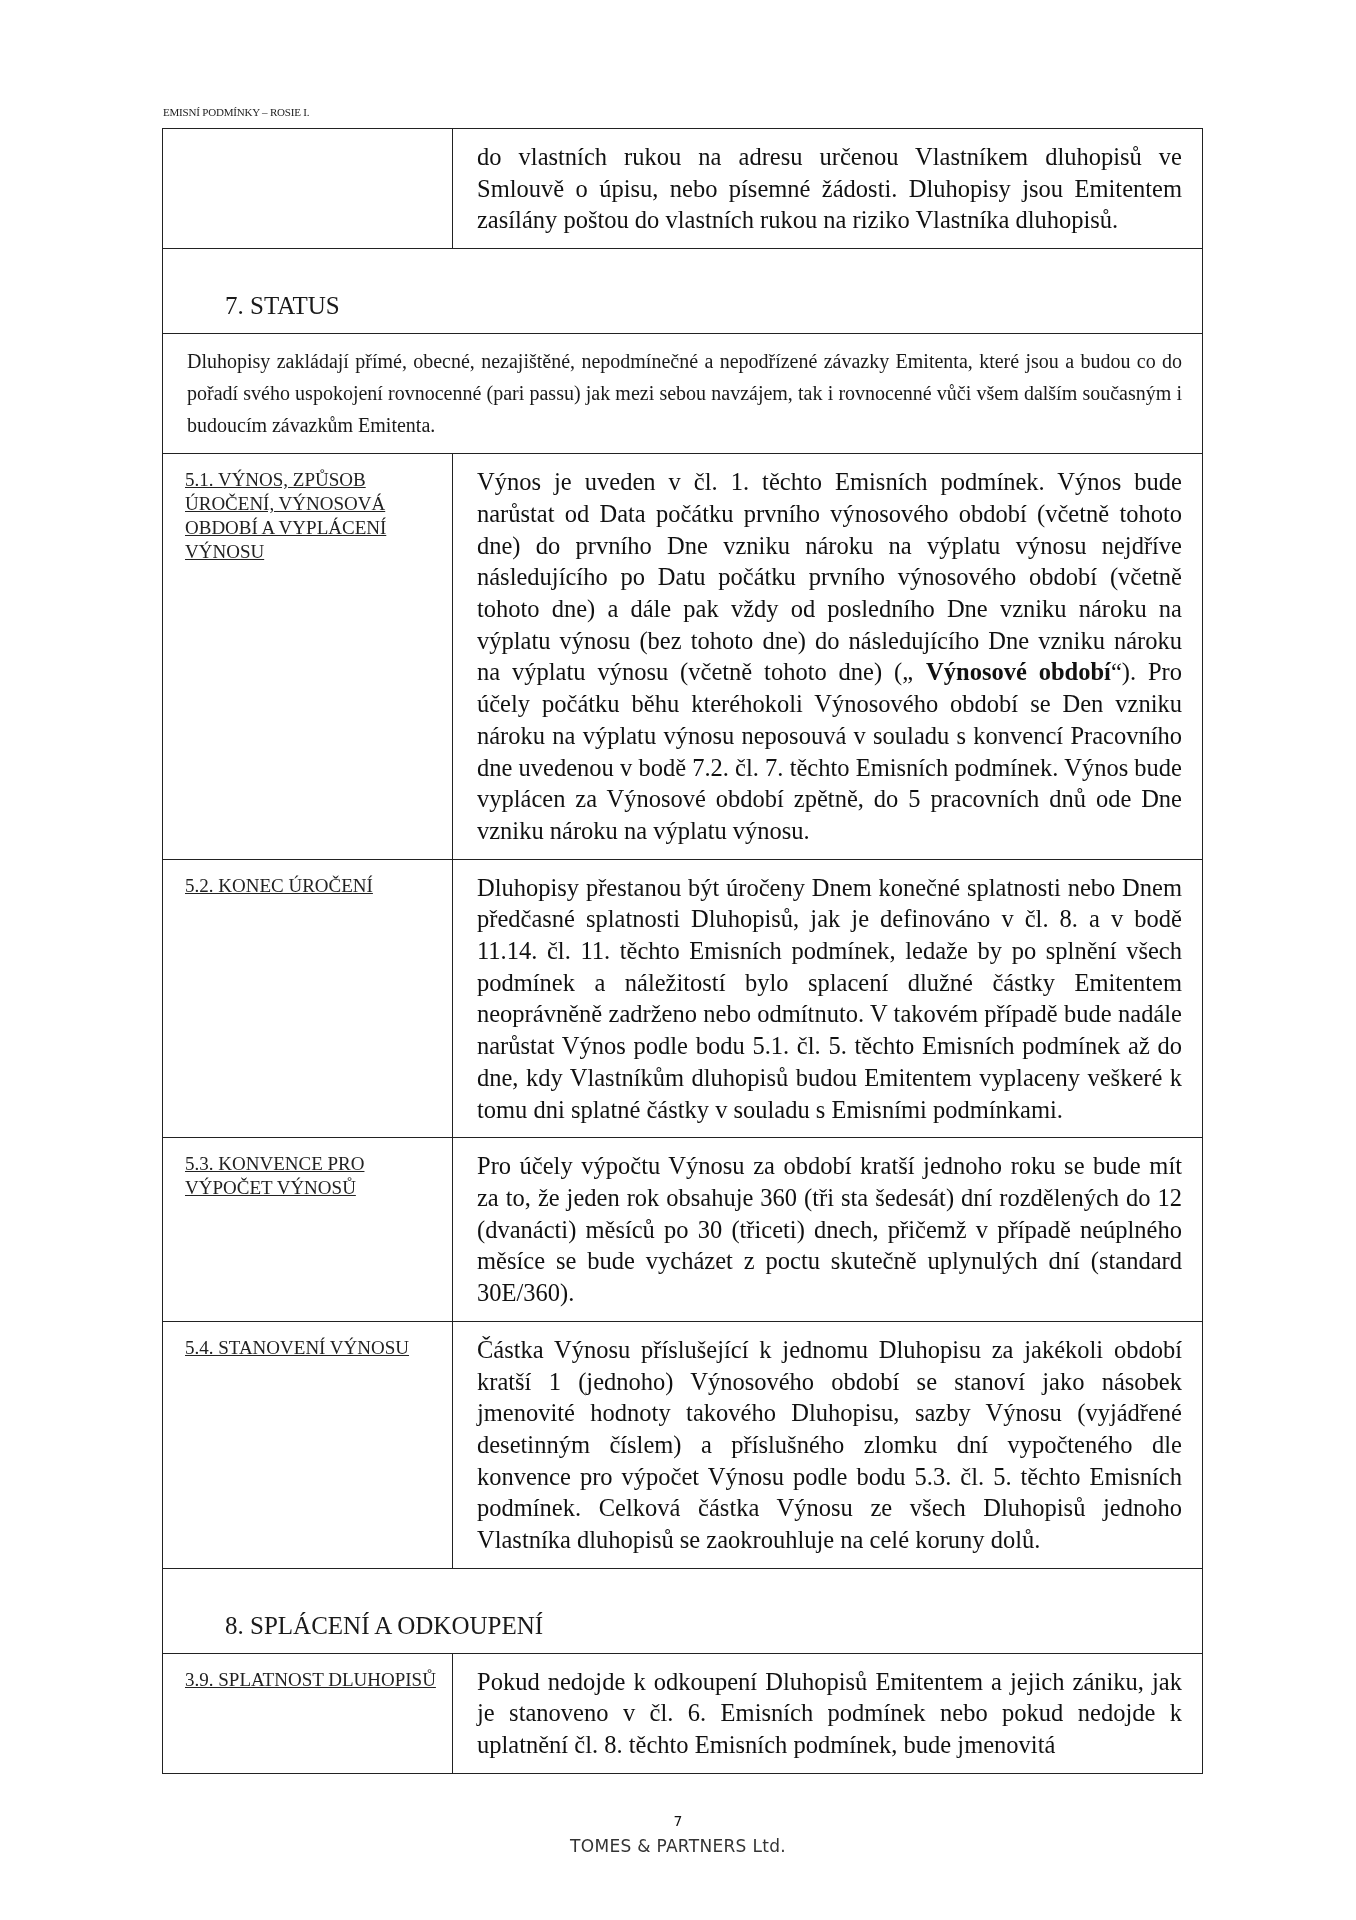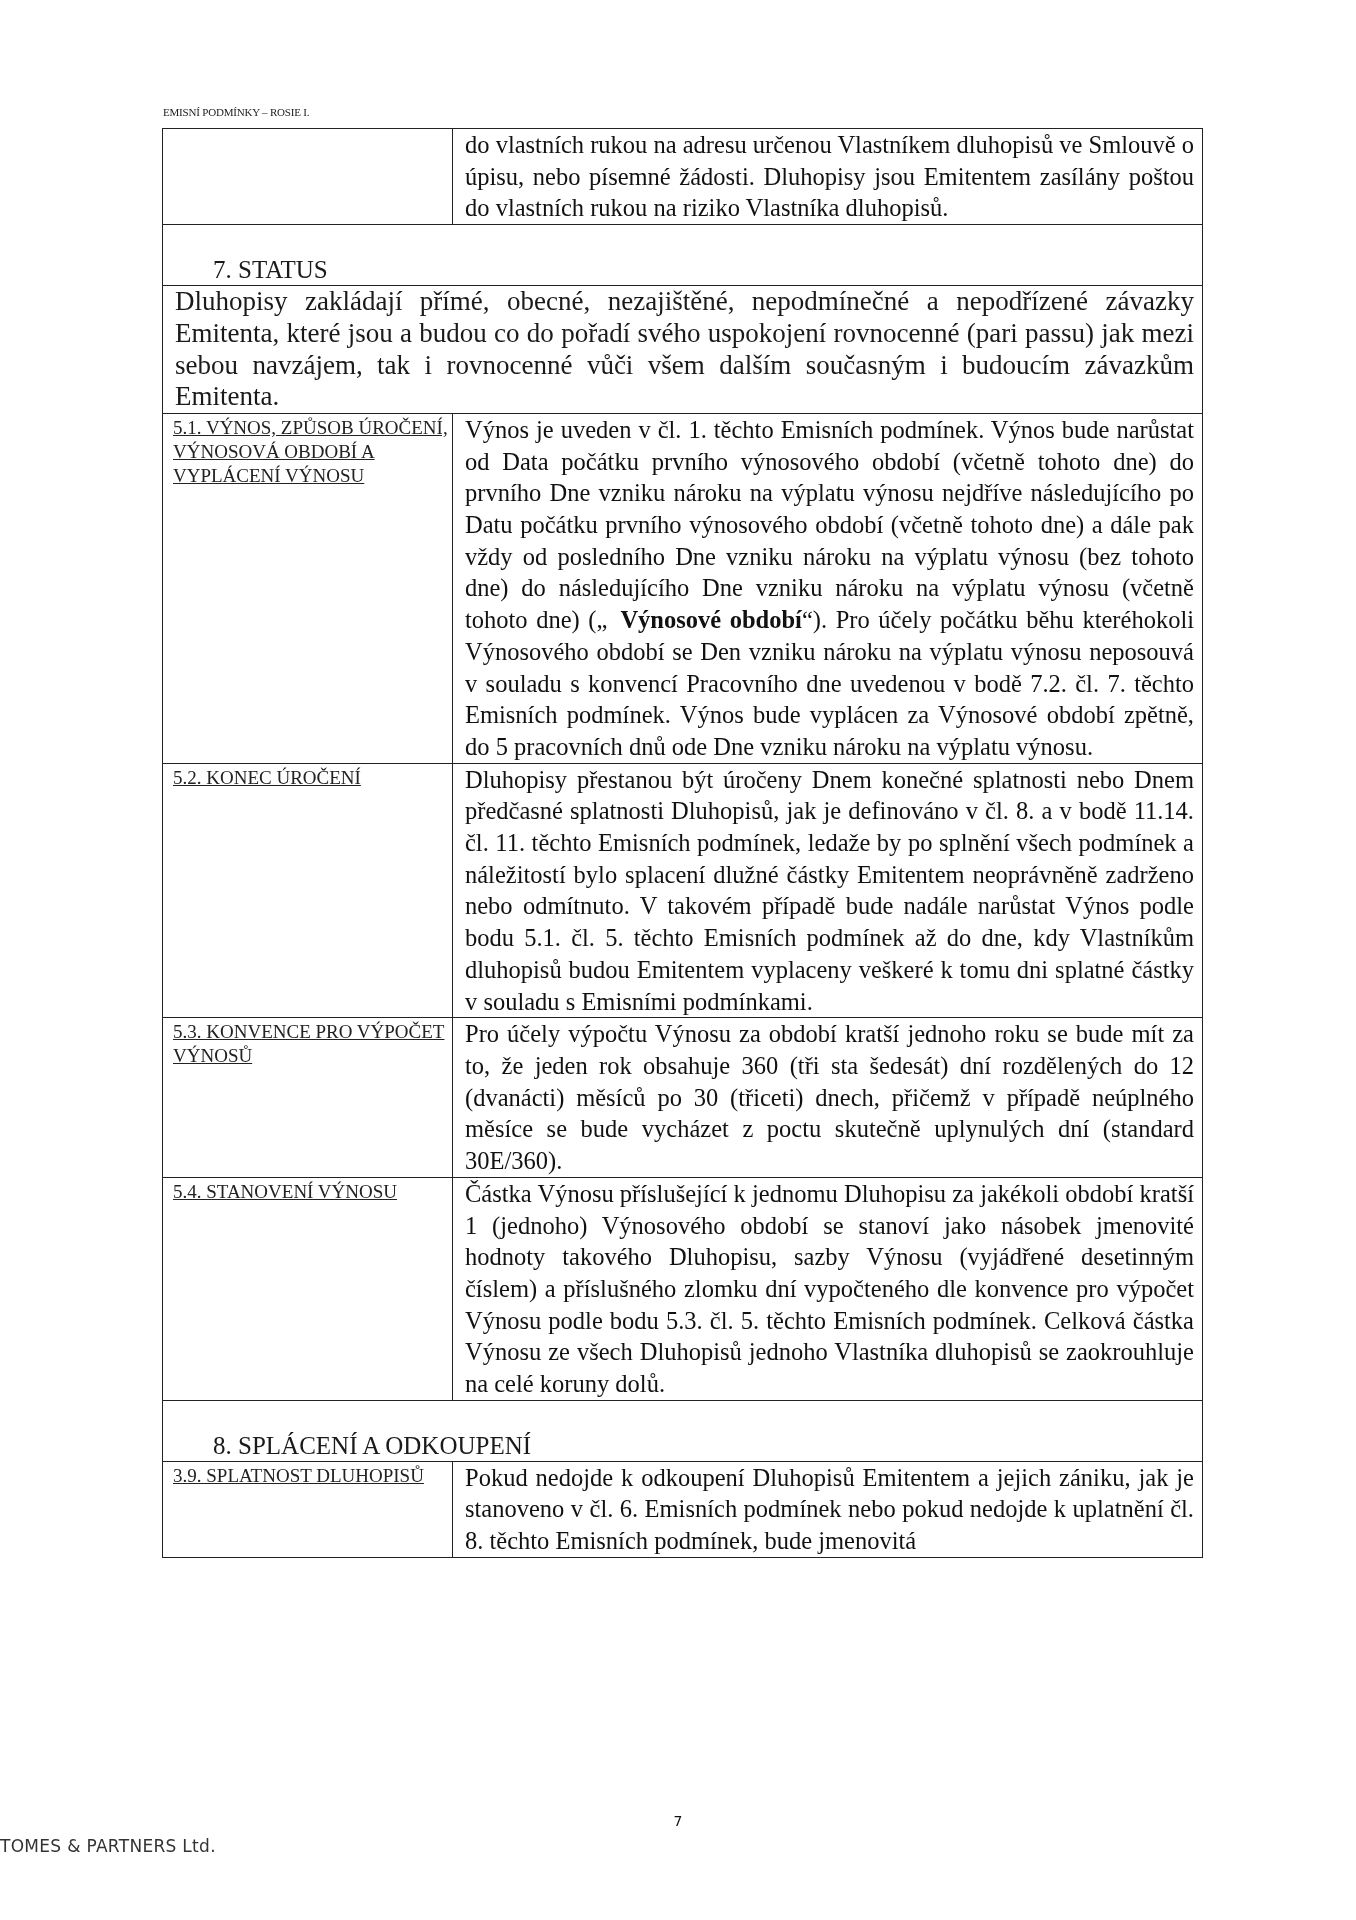--- a/index.html
+++ b/index.html
@@ -7,46 +7,46 @@
   .running-header {
     position: absolute; left: 163px; top: 82px;
     font-family: "Liberation Serif", serif; font-size: 11px; letter-spacing: -0.2px; color: #222; margin-top: 24px;
   }
   .doc-table {
     position: absolute; left: 162px; top: 128px; width: 1040px;
     border-collapse: collapse; table-layout: fixed;
     font-family: "Liberation Serif", serif;
   }
   .doc-table td {
-    border: 1.5px solid #222; vertical-align: top; padding: 0;
+    border: 1.5px solid #222; vertical-align: top; padding: 12px;
   }
   .col-label { width: 290px; }
   .col-body { width: 750px; }
   .label-text {
     font-size: 19px; line-height: 24px; padding: 2px 0 0 10px;
     text-transform: none; color: #222; text-decoration: underline;
   }
   .body-text {
     font-size: 24.5px; line-height: 31.7px; padding: 0 8px 0 12px;
     text-align: justify; color: #111;
   }
   .section-head td { border-bottom: 1.5px solid #222; }
   .section-title {
     font-size: 25px; line-height: 30px; padding: 30px 0 0 50px; height: 30px;
   }
   .full-text {
-    font-size: 27px; line-height: 31.7px; padding: 0 8px 0 12px; text-align: justify;
+    font-size: 20px; line-height: 31.7px; padding: 0 8px 0 12px; text-align: justify;
   }
   .bold { font-weight: bold; margin-left: 13px; }
   .footer-page {
     position: absolute; left: 0; width: 1356px; top: 1813px; text-align: center;
     font-family: "DejaVu Sans", sans-serif; font-size: 14px; color: #111;
   }
   .footer-company {
-    position: absolute; left: 0; width: 1356px; top: 1836px; 
+    position: absolute; left: 0; width: 1356px; top: 1836px; text-align: center;
     font-family: "DejaVu Sans", sans-serif; font-size: 17px; color: #333; letter-spacing: 0.3px;
   }
 </style>
 </head>
 <body>
 
 <div class="running-header">EMISNÍ PODMÍNKY – ROSIE I.</div>
 
 <table class="doc-table">
   <colgroup>

